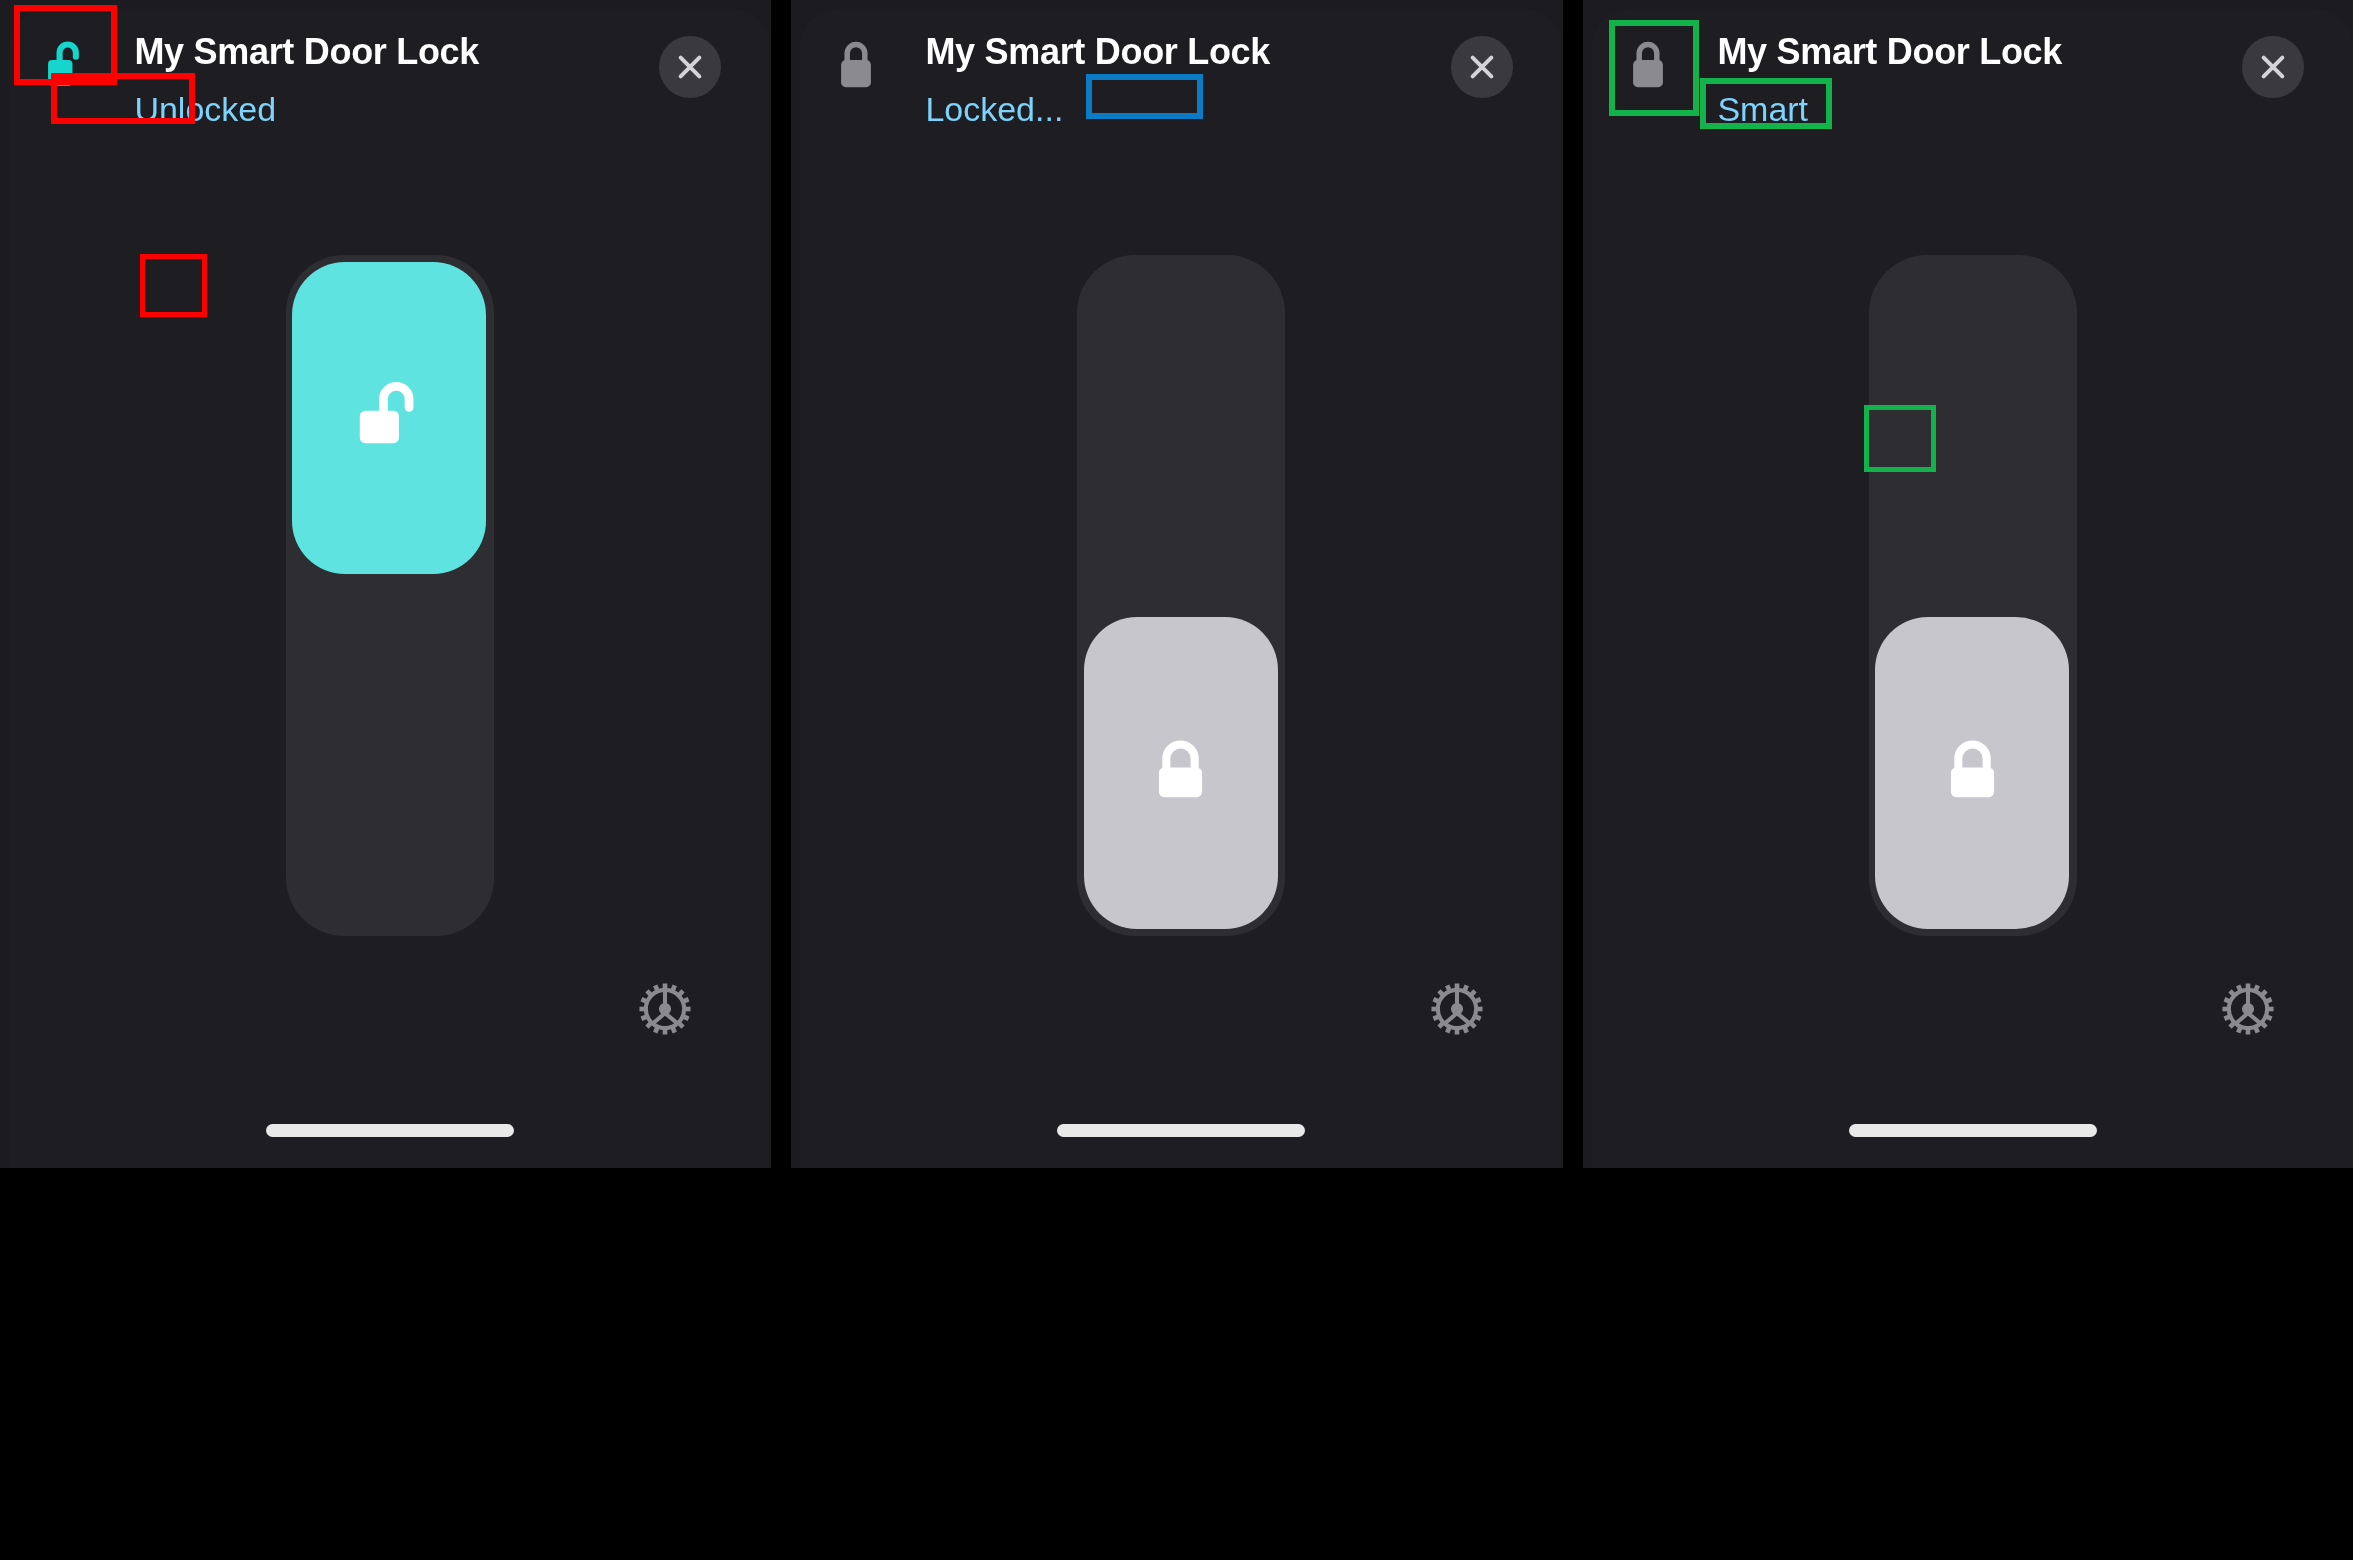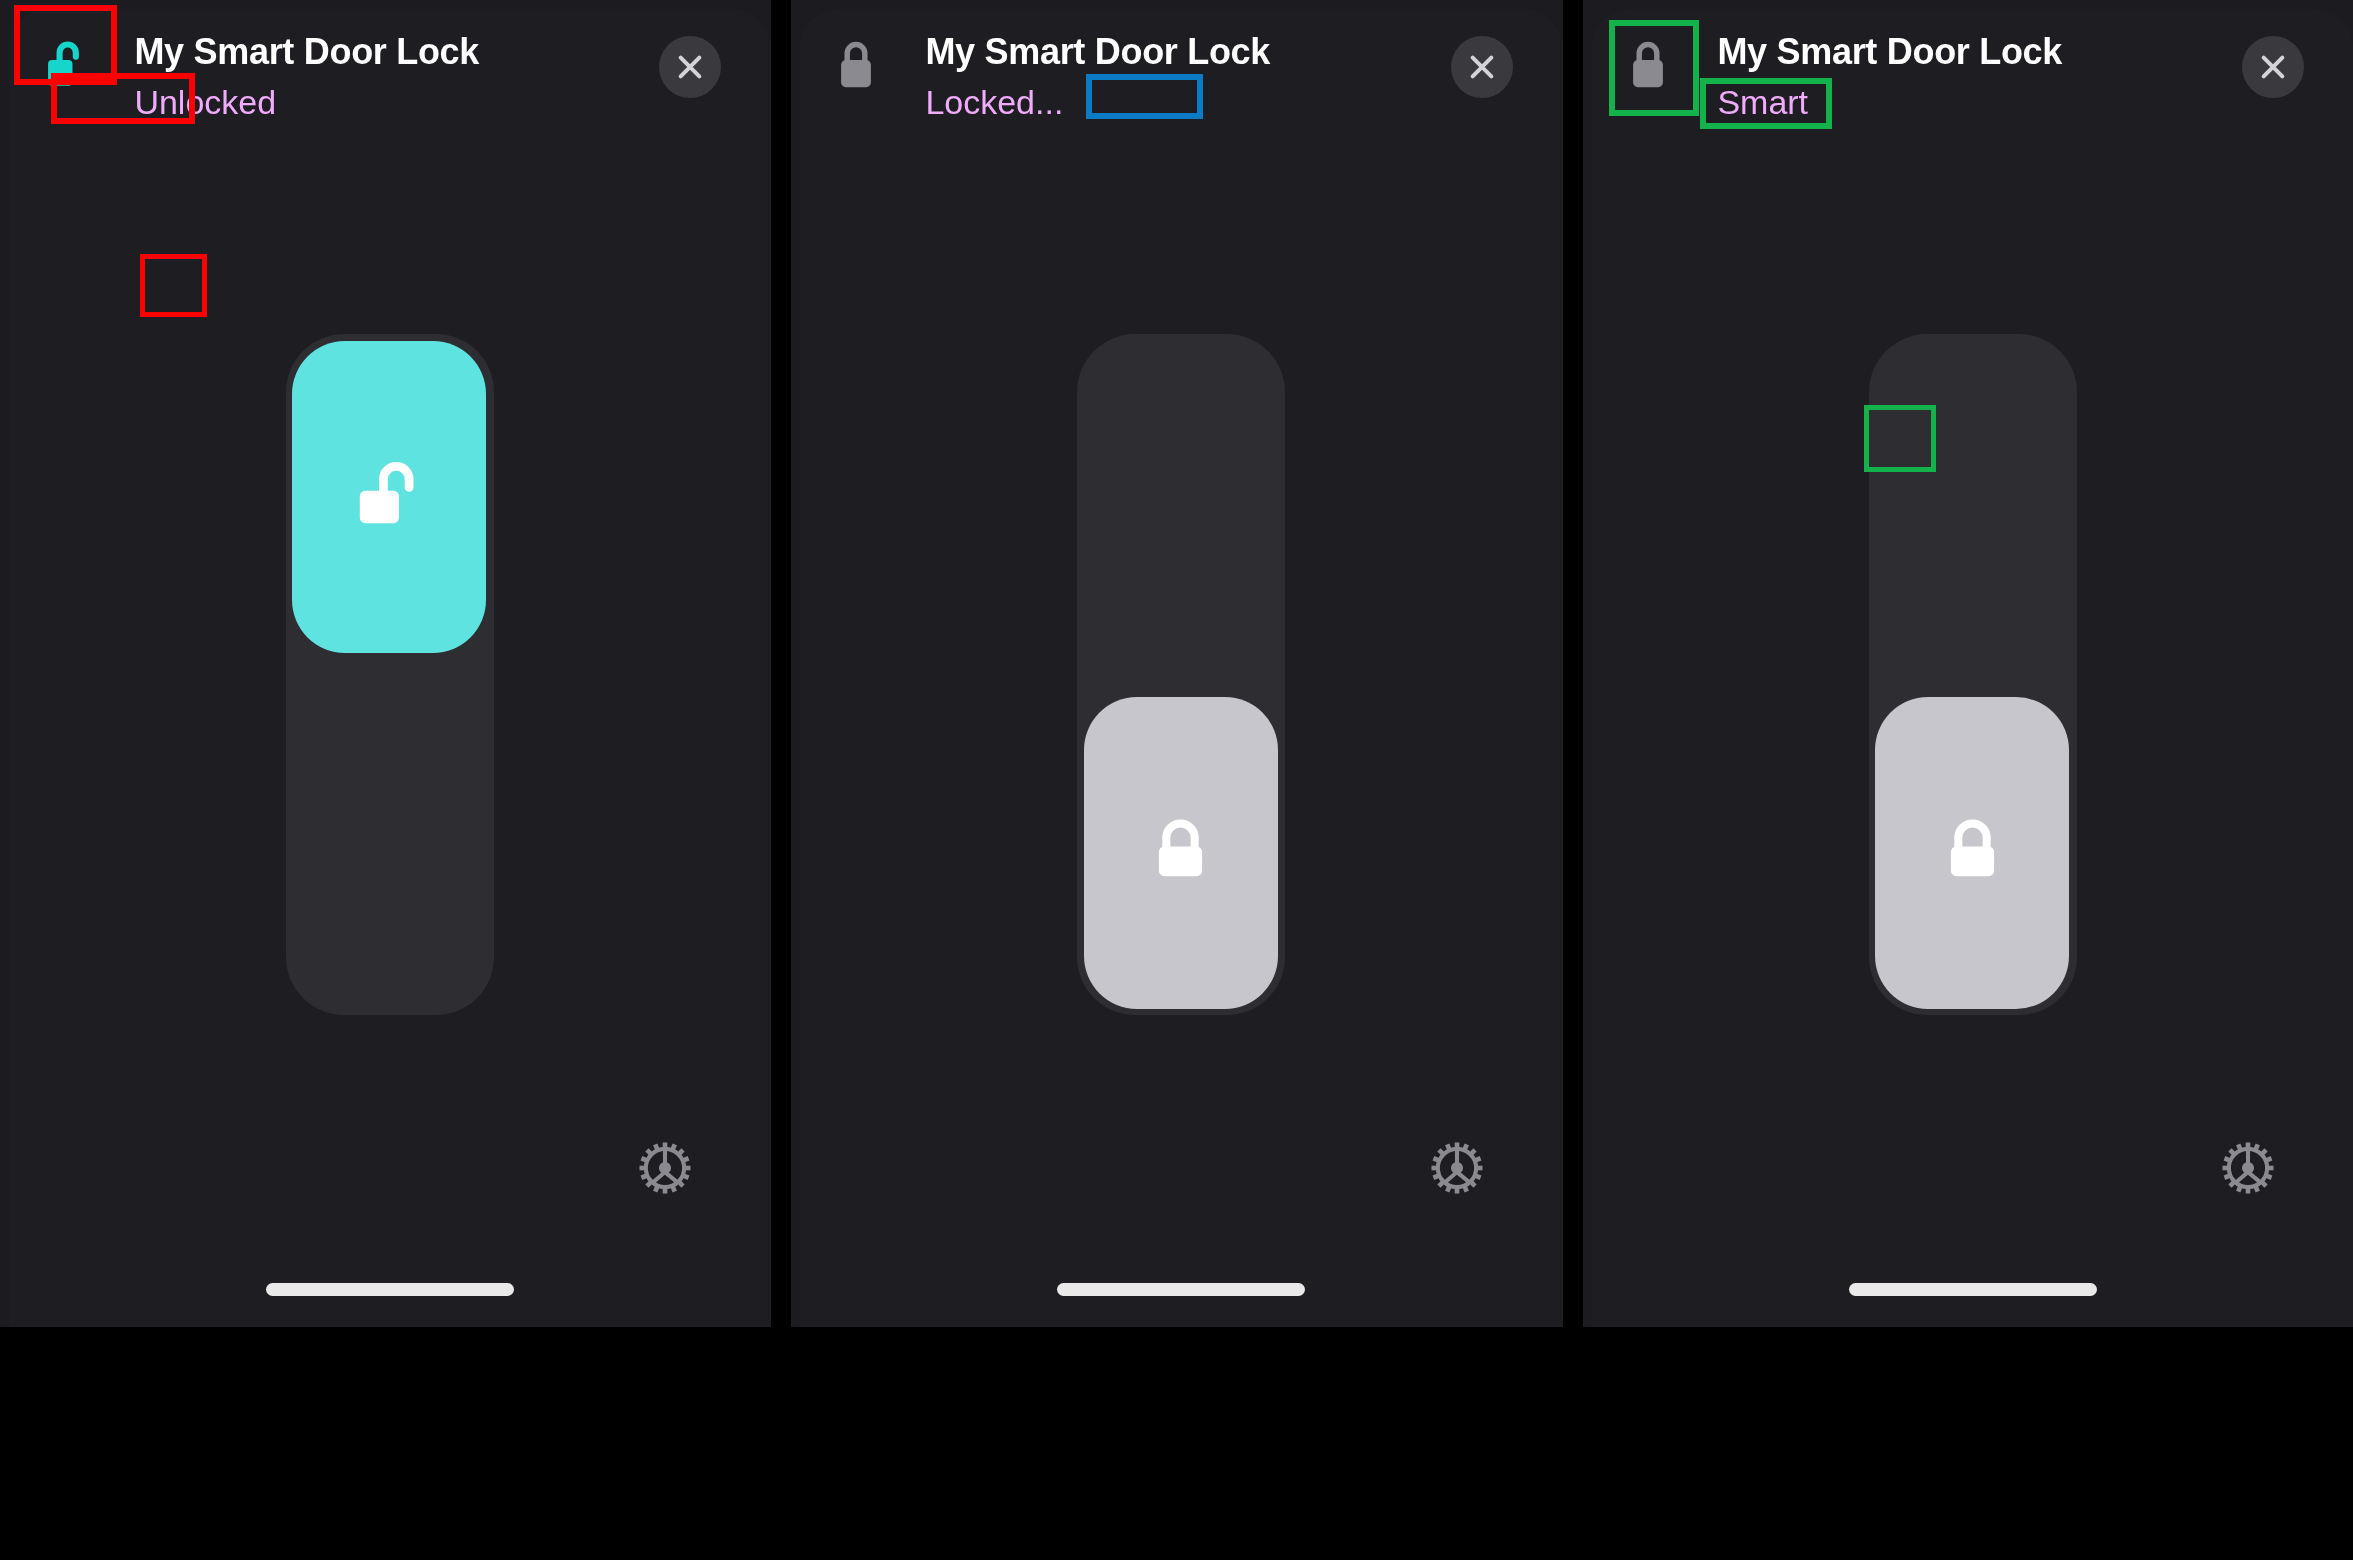--- a/index.html
+++ b/index.html
@@ -16,21 +16,21 @@
     position: relative;
     width: 2354px;
     height: 1561px;
     background: #000000;
   }
 
   
   .panel {
     position: absolute;
     top: 0;
-    height: 1327px;
+    height: 1168px;
     background: #1C1C20;
     overflow: hidden;
   }
   .panel-1 { left: 0px;    width: 771px; }
   .panel-2 { left: 791px; width: 772px; }
   .panel-3 { left: 1583px; width: 771px; }
 
   
   .sheet {
     position: absolute;
@@ -76,23 +76,23 @@
     font-weight: bold;
     color: #FFFFFF;
     letter-spacing: -0.3px;
     line-height: 42px;
     white-space: nowrap;
   }
 
   .device-status {
     font-size: 34px;
     font-weight: normal;
-    color: #f0abfc;
+    color: #7dd3fc;
     line-height: 40px;
-    margin-top: 9px;
+    margin-top: 16px;
     white-space: nowrap;
   }
 
   .close-button {
     position: absolute;
     right: 49px;
     top: 10.8px;
     width: 62px;
     height: 62px;
     border-radius: 50%;

